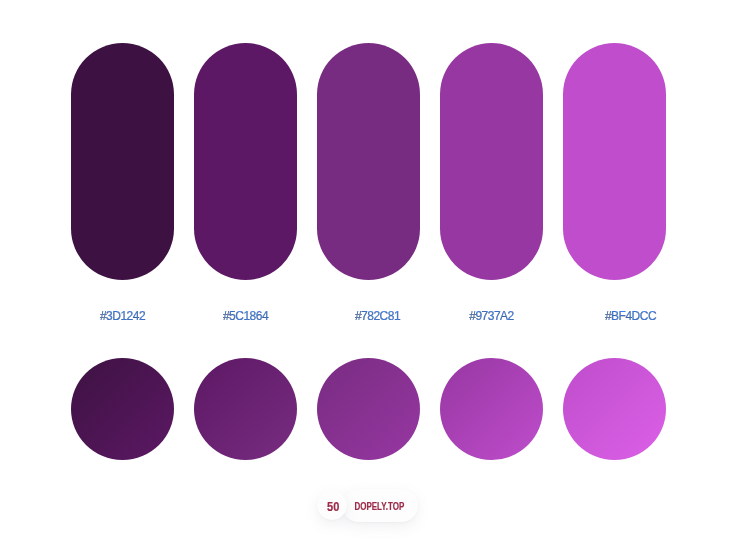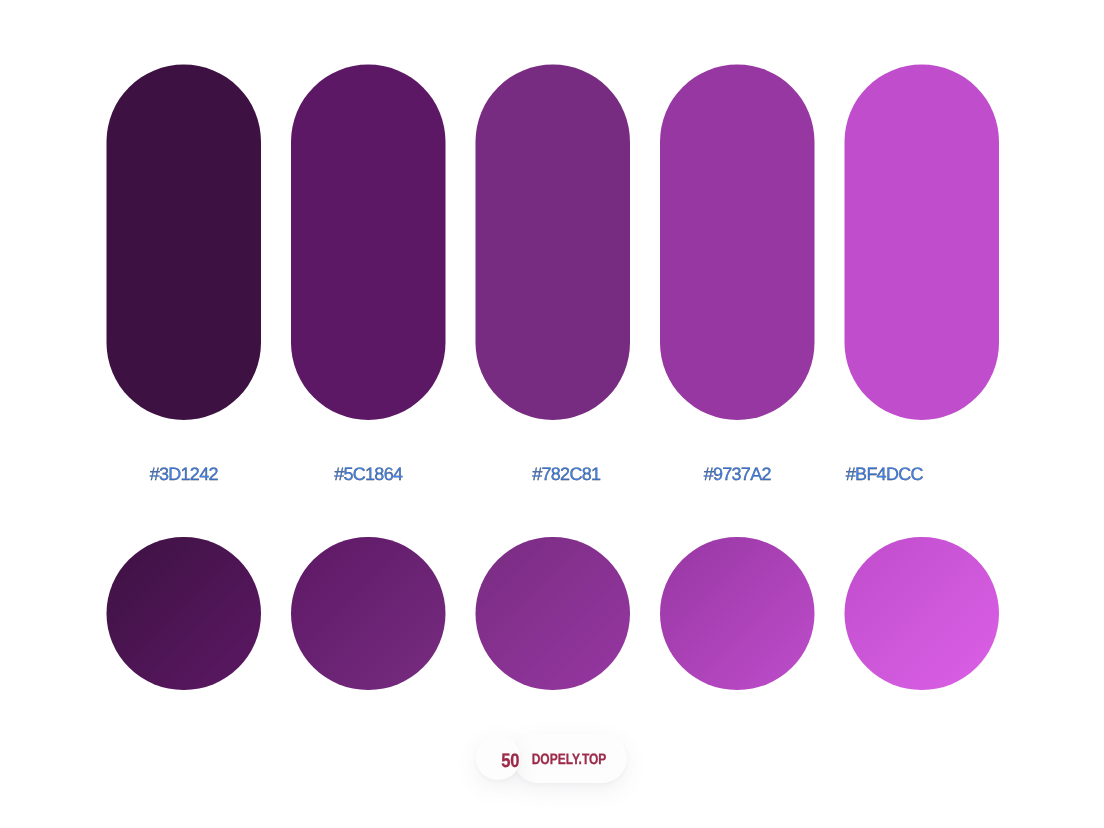--- a/index.html
+++ b/index.html
@@ -28,21 +28,21 @@
   .swatch-label {
     position:absolute; top:0; width:103px; text-align:center;
     font-size:12px; line-height:14px; color:#3b82f6; letter-spacing:-0.5px;
     -webkit-text-stroke:0.2px #3a3a3a;
     white-space:nowrap; transform:translateZ(0);
   }
   .swatch-label.s1 { left:0px;   }
   .swatch-label.s2 { left:123px; }
   .swatch-label.s3 { left:255px; }
   .swatch-label.s4 { left:369px; }
-  .swatch-label.s5 { left:467px; }
+  .swatch-label.s5 { left:508px; }
 
   
   .circle-row { position:absolute; left:71px; top:358px; width:594px; height:102px; }
   .circle     { position:absolute; top:0; width:102.5px; height:102px; border-radius:50%; }
   .circle.s1 { left:0px;   }
   .circle.s2 { left:123px; }
   .circle.s3 { left:246px; }
   .circle.s4 { left:369px; }
   .circle.s5 { left:492px; }
 
@@ -55,21 +55,21 @@
     display:flex; align-items:center; justify-content:flex-start;
     padding:1px 13px 0 0; box-sizing:border-box;
     font-size:10px; font-weight:700; color:#9c2a48; letter-spacing:0px;
     -webkit-text-stroke:0.2px #9c2a48;
   }
   .logo-pill > span { display:inline-block; transform:scaleX(0.80) translateZ(0); transform-origin:right center; }
   .logo-badge {
     position:absolute; left:1px; top:1.3px; width:30px; height:30px; border-radius:50%;
     background:#fdfdfd;
     box-shadow:0 5px 14px rgba(120,120,140,0.10), 0 1px 3px rgba(120,120,140,0.05);
-    display:flex; align-items:center; justify-content:flex-end;
+    display:flex; align-items:center; justify-content:center;
     font-size:13px; font-weight:700; color:#9c2a48; letter-spacing:0px;
     -webkit-text-stroke:0.2px #9c2a48;
     padding:2px 0 0 2px; box-sizing:border-box;
   }
   .logo-badge > span { display:inline-block; transform:scaleX(0.85) translateZ(0); }
 </style>
 </head>
 <body>
 
 <div class="palette">

